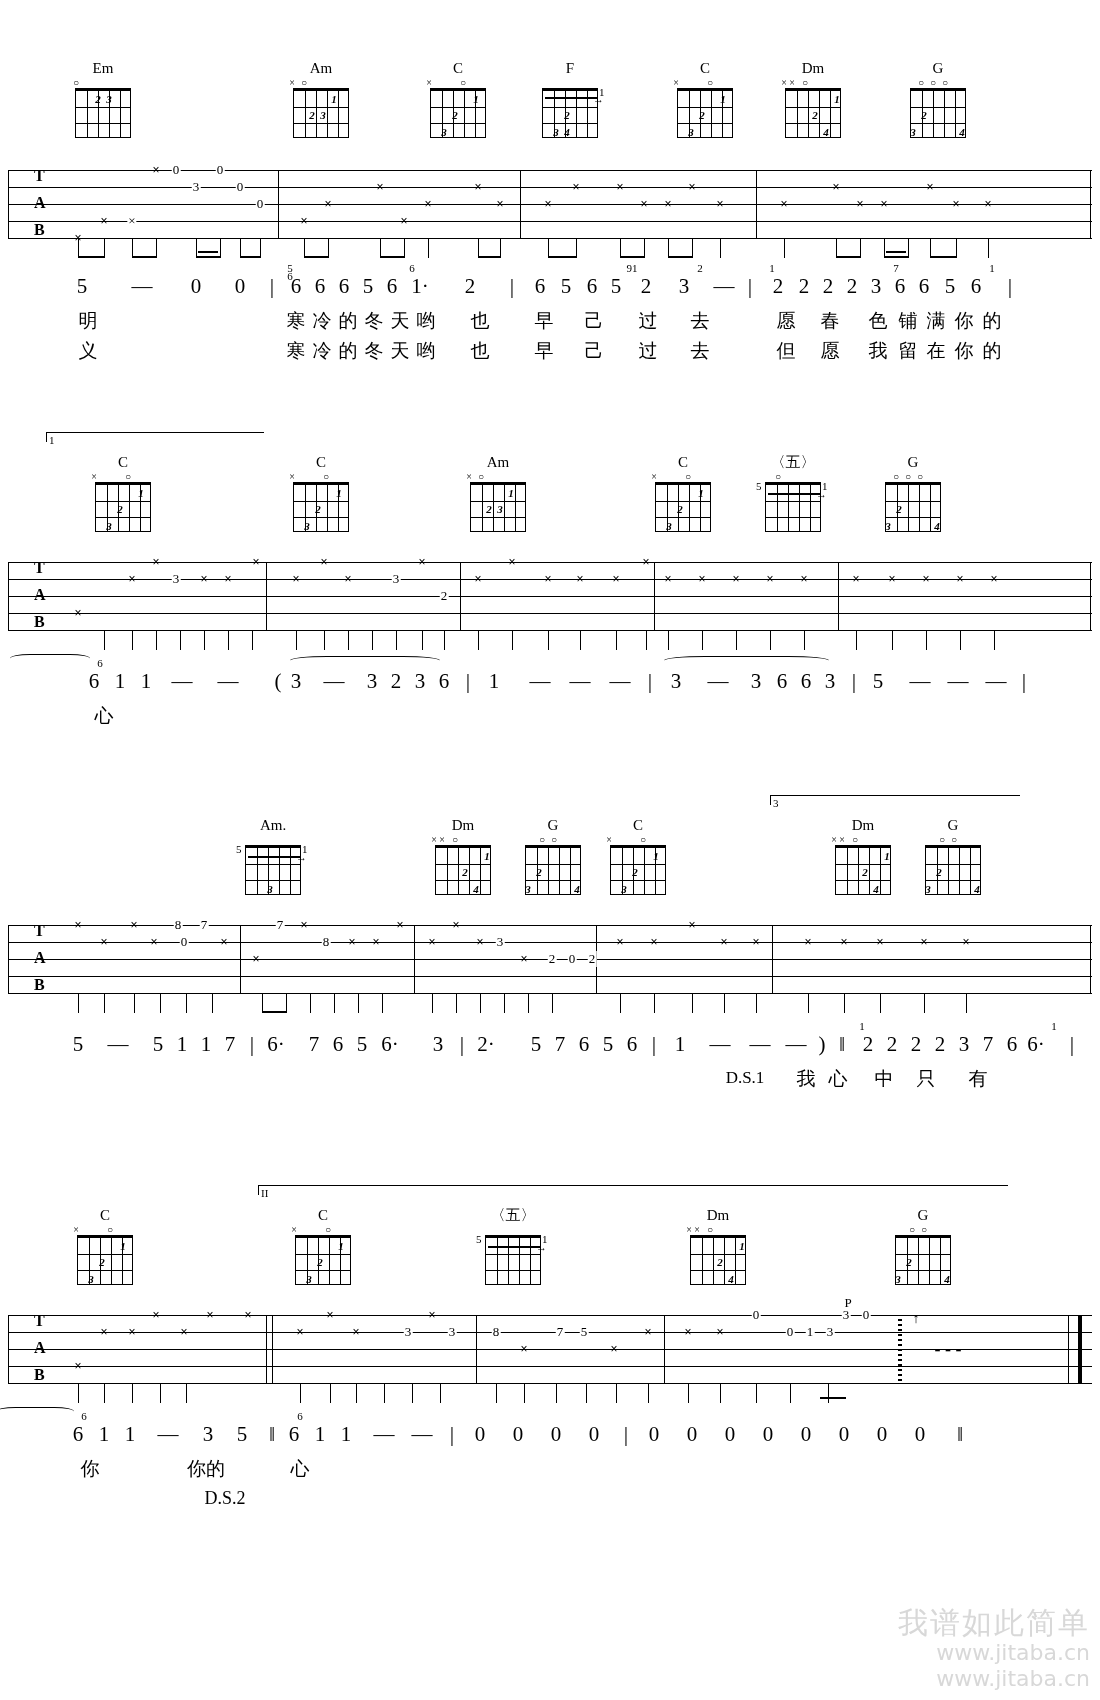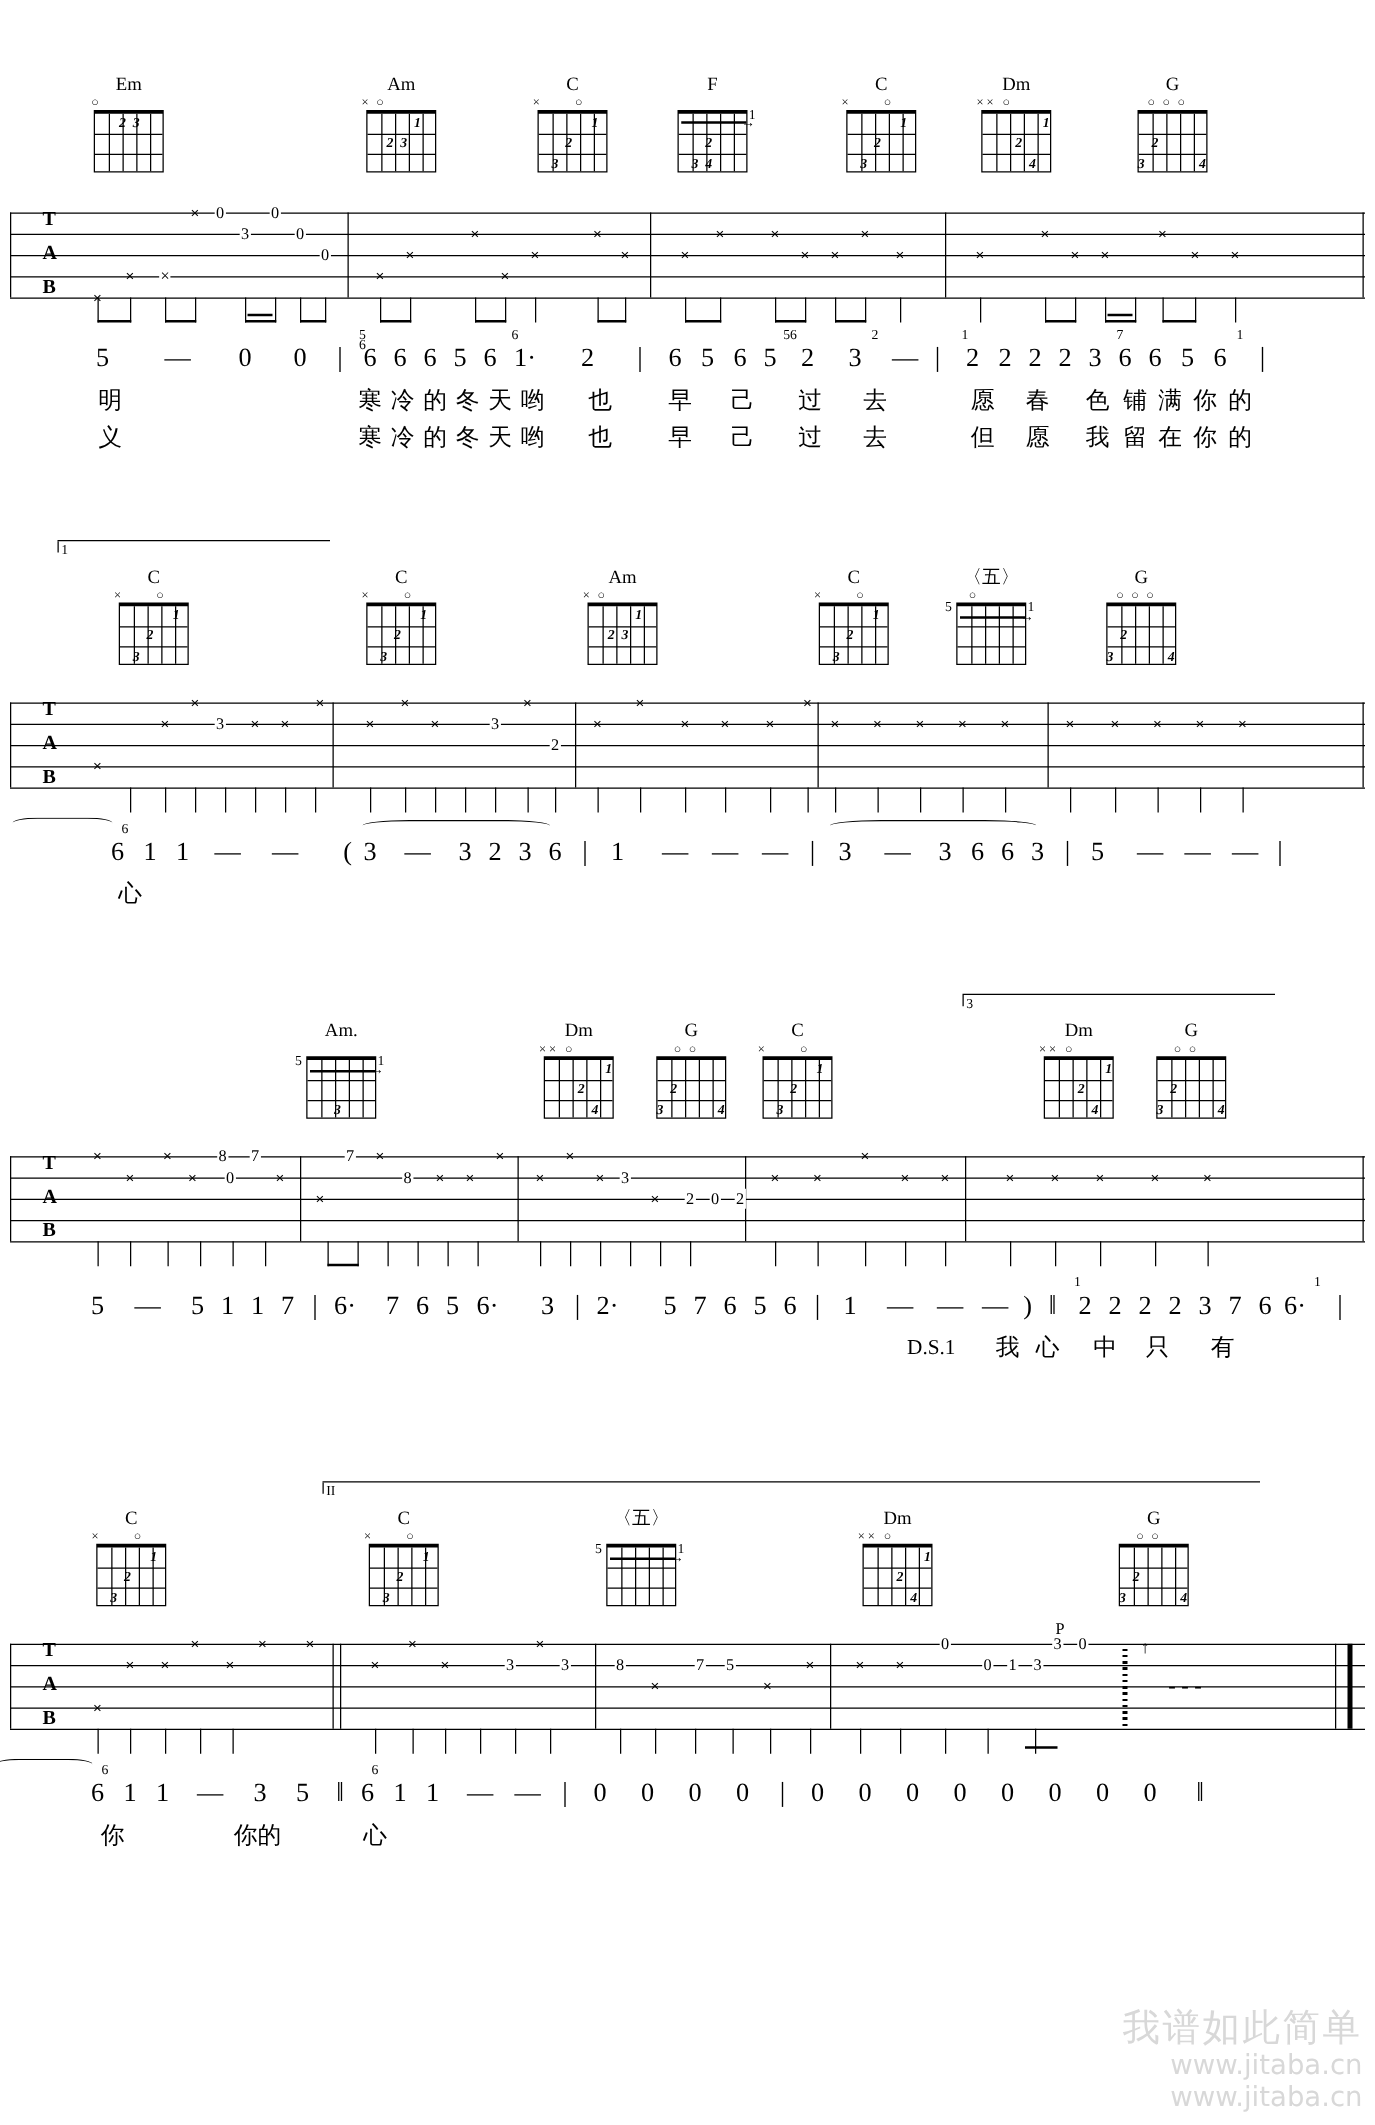--- a/index.html
+++ b/index.html
@@ -368,21 +368,21 @@
         <span class="n" style="left:392px;top:0;">6</span>
         <span class="small" style="left:412px;top:-12px;">6</span>
         <span class="n" style="left:420px;top:0;">1·</span>
         <span class="n" style="left:470px;top:0;">2</span>
         <span class="bar" style="left:512px;top:0;">|</span>
 
         <span class="n" style="left:540px;top:0;">6</span>
         <span class="n" style="left:566px;top:0;">5</span>
         <span class="n" style="left:592px;top:0;">6</span>
         <span class="n" style="left:616px;top:0;">5</span>
-        <span class="small" style="left:632px;top:-12px;">56</span>
+        <span class="small" style="left:632px;top:-12px;">91</span>
         <span class="n" style="left:646px;top:0;">2</span>
         <span class="n" style="left:684px;top:0;">3</span>
         <span class="small" style="left:700px;top:-12px;">2</span>
         <span class="n" style="left:724px;top:0;">—</span>
         <span class="bar" style="left:750px;top:0;">|</span>
 
         <span class="small" style="left:772px;top:-12px;">1</span>
         <span class="n" style="left:778px;top:0;">2</span>
         <span class="n" style="left:804px;top:0;">2</span>
         <span class="n" style="left:828px;top:0;">2</span>
@@ -1158,20 +1158,23 @@
         <span class="n" style="left:882px;top:0;">0</span>
         <span class="n" style="left:920px;top:0;">0</span>
         <span class="bar" style="left:960px;top:0;">‖</span>
         <div class="tie" style="left:-4px;top:-16px;width:78px;"></div>
       </div>
       <div class="lyr">
         <span style="left:90px;">你</span>
         <span style="left:206px;">你的</span>
         <span style="left:300px;">心</span>
       </div>
+      <div class="lyr">
+        <span style="left:225px;font-family:'Liberation Serif',serif;font-size:18px;">D.S.2</span>
+      </div>
     </div>
   </div>
 
   <div class="wm">
     <div class="l1">我谱如此简单</div>
     <div class="l2">www.jitaba.cn</div>
     <div class="l3">www.jitaba.cn</div>
   </div>
 
 </div>

